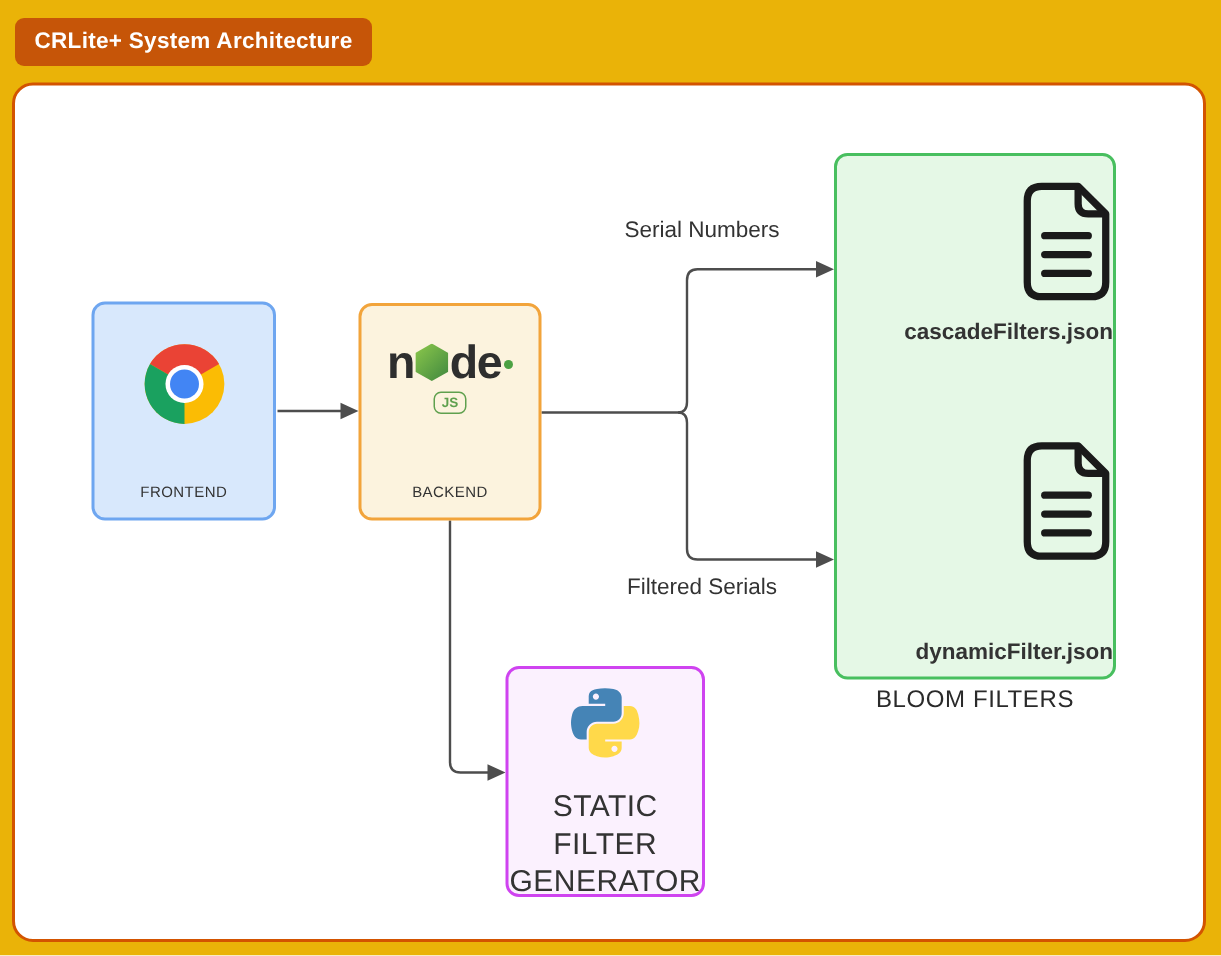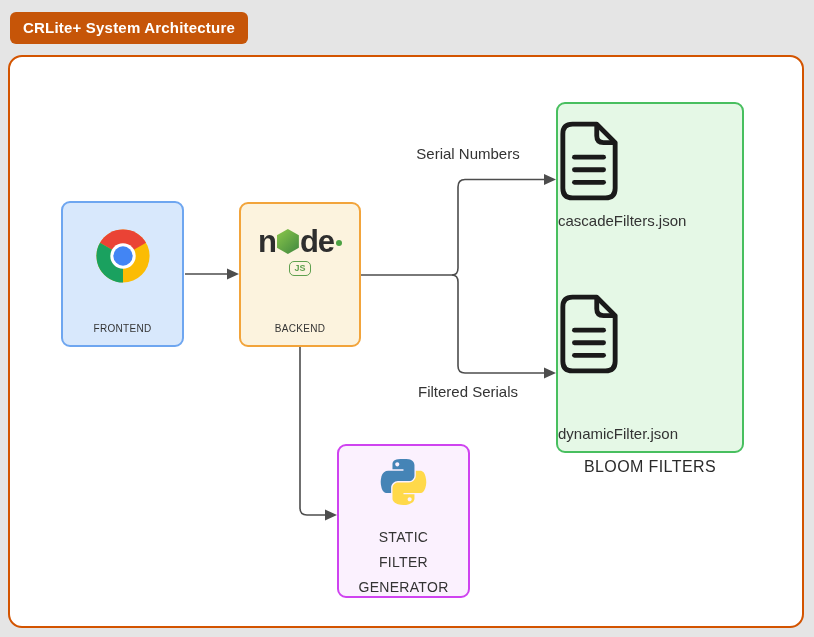--- a/index.html
+++ b/index.html
@@ -3,21 +3,21 @@
 <meta charset="utf-8">
 <style>
   * { margin: 0; padding: 0; box-sizing: border-box; }
   html, body { background: #ffffff; }
   body { font-family: "Liberation Sans", sans-serif; }
 
   .stage {
     position: relative;
     width: 814px;
     height: 637px;
-    background: #e5e5e5;
+    background: #eab308;
     overflow: hidden;
   }
 
   .title-badge {
     position: absolute;
     left: 10px; top: 12px;
     height: 32px;
     line-height: 32px;
     padding: 0 13px;
     background: #c65508;
@@ -112,21 +112,22 @@
     left: 556px; top: 102px;
     width: 188px; height: 351px;
     background: #e5f8e6;
     border: 2px solid #48bf5f;
   }
   .file-group {
     position: absolute;
     left: 0; width: 100%;
     display: flex;
     flex-direction: column;
-    align-items: flex-start;
+    align-items: flex-end;
+    font-weight: bold;
   }
   .file-group-1 { top: 16px; }
   .file-group-2 { top: 189px; gap: 40px; }
   .file-name { font-size: 15px; color: #333333; margin-top: 6px; }
 
   .bloom-caption {
     position: absolute;
     left: 556px; top: 458px;
     width: 188px;
     text-align: center;
@@ -139,21 +140,21 @@
   .node-generator {
     left: 337px; top: 444px;
     width: 133px; height: 154px;
     background: #fbf1fe;
     border: 2px solid #cf43f0;
   }
   .node-generator .icon-wrap { margin-top: 12px; }
   .gen-label {
     margin-top: 6px;
     text-align: center;
-    font-size: 14px;
+    font-size: 20px;
     line-height: 25px;
     color: #333333;
     letter-spacing: 0.3px;
   }
 
   
   .edge-label {
     position: absolute;
     font-size: 15px;
     color: #333333;

